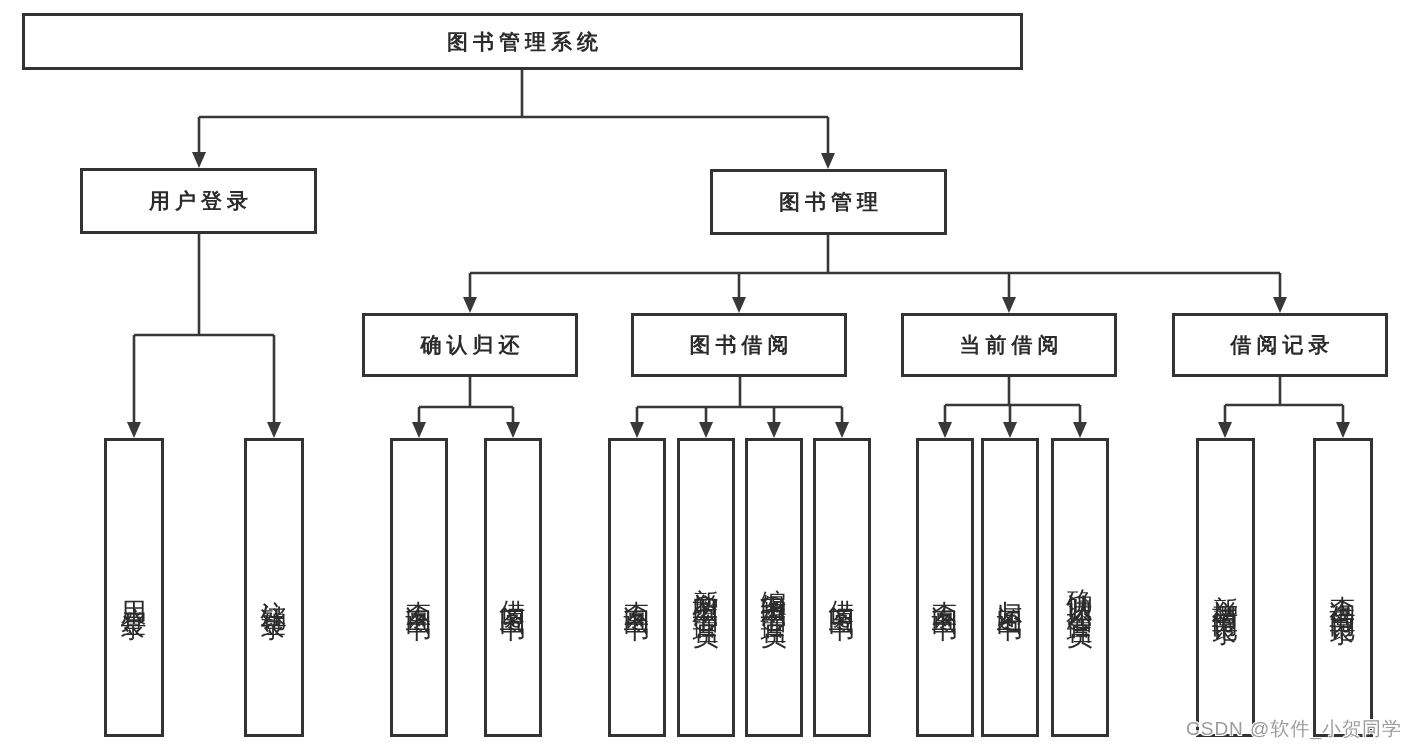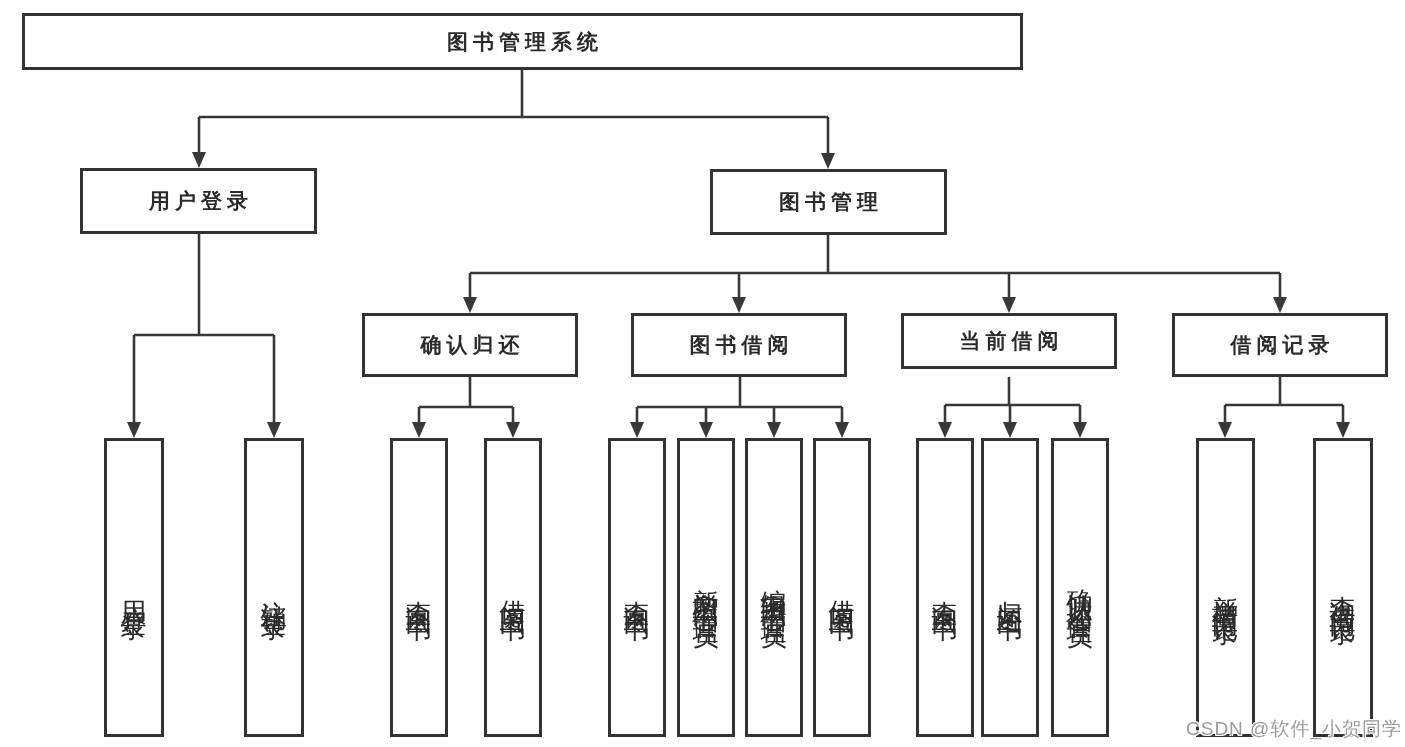--- a/index.html
+++ b/index.html
@@ -102,21 +102,21 @@
   <div class="node h-box" style="left:710px;top:169px;width:237px;height:66px;">
     <span>图书管理</span>
   </div>
 
   <div class="node h-box" style="left:362px;top:313px;width:216px;height:64px;">
     <span>确认归还</span>
   </div>
   <div class="node h-box" style="left:631px;top:313px;width:216px;height:64px;align-items:center;">
     <span>图书借阅</span>
   </div>
-  <div class="node h-box" style="left:901px;top:313px;width:216px;height:56px;">
+  <div class="node h-box" style="left:901px;top:313px;width:216px;height:64px;">
     <span>当前借阅</span>
   </div>
   <div class="node h-box" style="left:1172px;top:313px;width:216px;height:64px;text-align:right;">
     <span>借阅记录</span>
   </div>
 
   <div class="node v-box" style="left:104px;top:438px;width:60px;height:299px;">
     <span>用户登录</span>
   </div>
   <div class="node v-box" style="left:244px;top:438px;width:60px;height:299px;">

